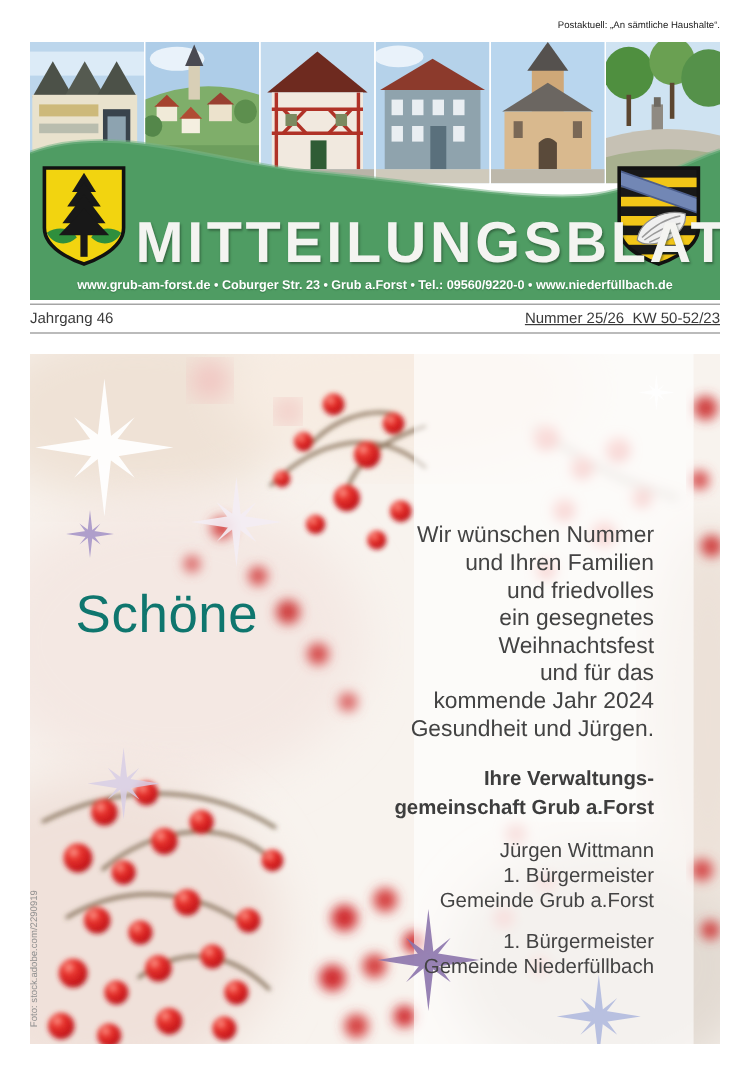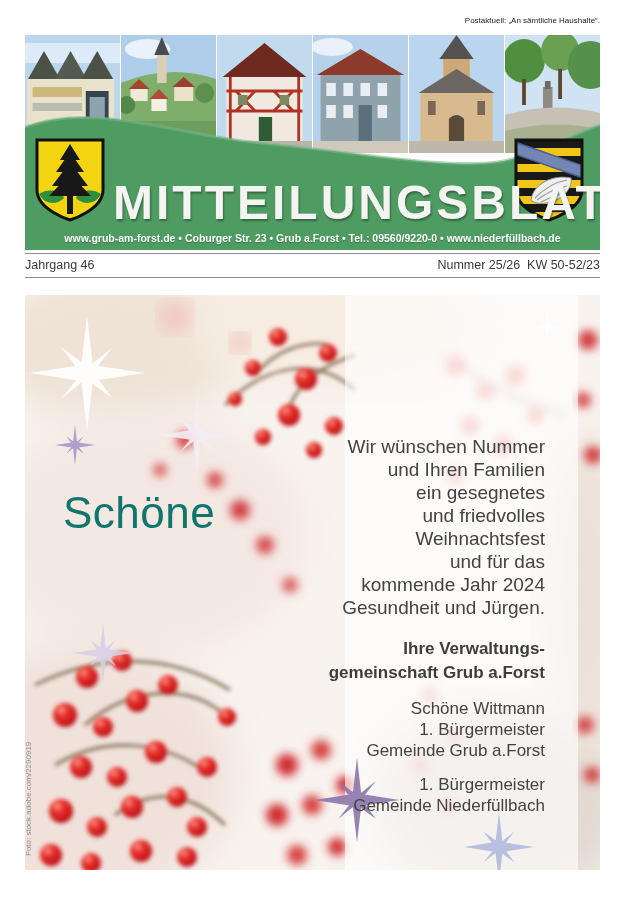--- a/index.html
+++ b/index.html
@@ -24,21 +24,21 @@
                 text-shadow:0 1px 1px rgba(0,60,20,.35);}
   .crest{position:absolute;top:103px;width:72px;height:84px;}
   .crest-left{left:9px;}
   .crest-right{left:488px;}
 
   
   .issue-bar{position:absolute;left:25px;top:253px;width:575px;
              border-top:1px solid #8f8f8f;border-bottom:1px solid #8f8f8f;
              display:flex;justify-content:space-between;
              padding:4px 0 5px 0;font-size:12.5px;color:#3a3a3a;}
-  .issue-right{white-space:pre;}
+  .issue-right{white-space:pre;text-decoration:underline;}
 
   
   .cover{position:absolute;left:25px;top:295px;width:575px;height:575px;overflow:hidden;}
   .cover-scene{position:absolute;left:0;top:0;width:575px;height:575px;}
   .headline{position:absolute;left:38px;top:192px;margin:0;
             font-size:44px;line-height:1.2;font-weight:normal;color:#0f766e;letter-spacing:.5px;}
   .right-col{position:absolute;top:140px;right:55px;width:300px;text-align:right;color:#434343;}
   .greeting div{font-size:19px;line-height:23px;}
   .sender{margin-top:18px;}
   .sender div{font-size:17px;line-height:24px;font-weight:bold;color:#3d3d3d;}
@@ -343,33 +343,33 @@
     </svg>
 
     <h2 class="headline">
       <span style="display:block">Schöne</span>
     </h2>
 
     <div class="right-col">
       <div class="greeting">
         <div>Wir wünschen Nummer</div>
         <div>und Ihren Familien</div>
+        <div>und friedvolles</div>
         <div>ein gesegnetes</div>
-        <div>und friedvolles</div>
         <div>Weihnachtsfest</div>
         <div>und für das</div>
         <div>kommende Jahr 2024</div>
         <div>Gesundheit und Jürgen.</div>
       </div>
       <div class="sender">
         <div>Ihre Verwaltungs-</div>
         <div>gemeinschaft Grub a.Forst</div>
       </div>
       <div class="sig">
-        <div>Schöne Wittmann</div>
+        <div>Jürgen Wittmann</div>
         <div>1. Bürgermeister</div>
         <div>Gemeinde Grub a.Forst</div>
       </div>
       <div class="sig">
         <div>1. Bürgermeister</div>
         <div>Gemeinde Niederfüllbach</div>
       </div>
     </div>
 
     <div class="credit">Foto: stock.adobe.com/2290919</div>

